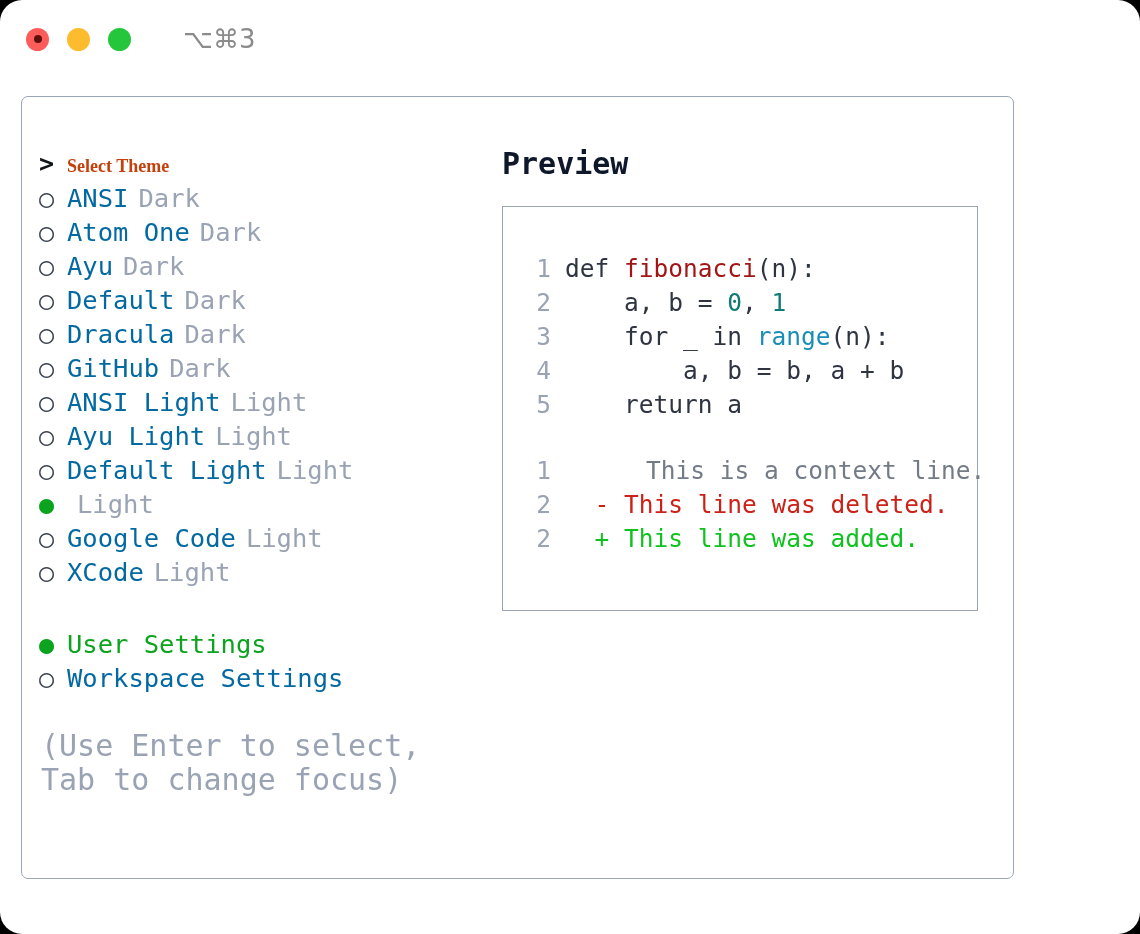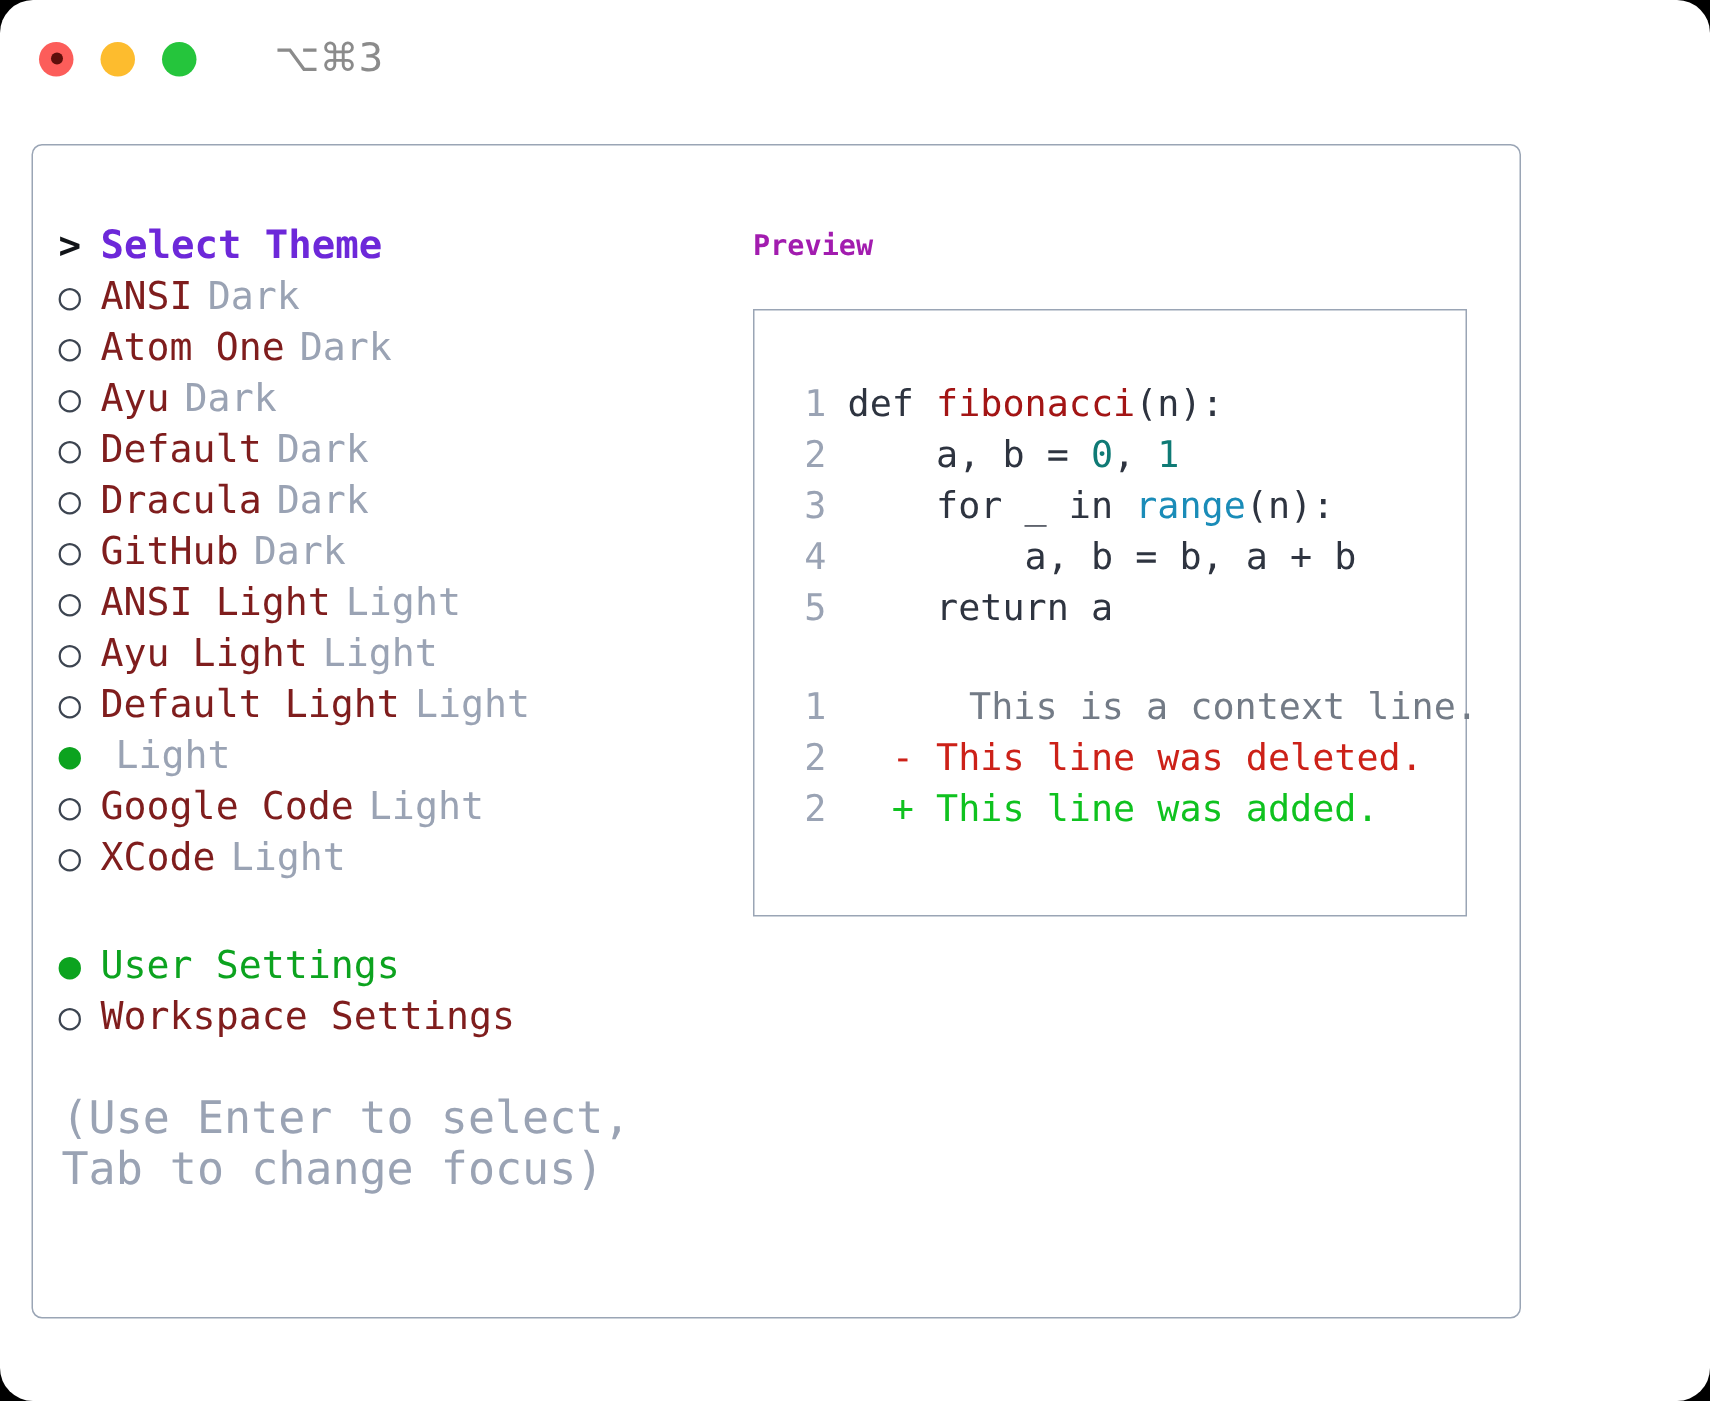--- a/index.html
+++ b/index.html
@@ -104,26 +104,27 @@
     width: 28px;
     flex: 0 0 28px;
     text-align: left;
     font-size: 25px;
   }
   .marker.sel   { color: #0ca31f; }
   .marker.unsel { color: #3c4450; }
   .marker.caret { color: #111418; font-weight: bold; }
   .marker.blank { color: transparent; }
 
-  .row-label { color: #7f1d1d; }
+  .row-label { color: #0369a1; }
   .row-label.selected { color: #0ca31f; }
   .row-label.header {
     font-weight: bold;
-    color: #6d28d9;
-    font-size: 26px;
+    color: #c2410c;
+    font-size: 18px;
+    font-family: Liberation Serif, serif;
   }
   .row-tag {
     color: #9aa3b4;
     margin-left: 10px;
   }
   .row-sub {
     color: #2e3440;
   }
 
   #section-gap { height: 38px; }
@@ -137,23 +138,23 @@
     padding-left: 2px;
   }
 
   
   #right-col {
     flex: 1;
     padding: 50px 0 0 0;
     box-sizing: border-box;
   }
   #preview-title {
-    font-size: 19px;
+    font-size: 30px;
     font-weight: bold;
-    color: #a21caf;
+    color: #0f172a;
     margin-left: 0px;
     line-height: 34px;
   }
   #preview-box {
     margin-top: 25px;
     width: 476px;
     height: 405px;
     border: 1.6px solid #9aa5b5;
     box-sizing: border-box;
     padding: 45px 0 0 14px;

